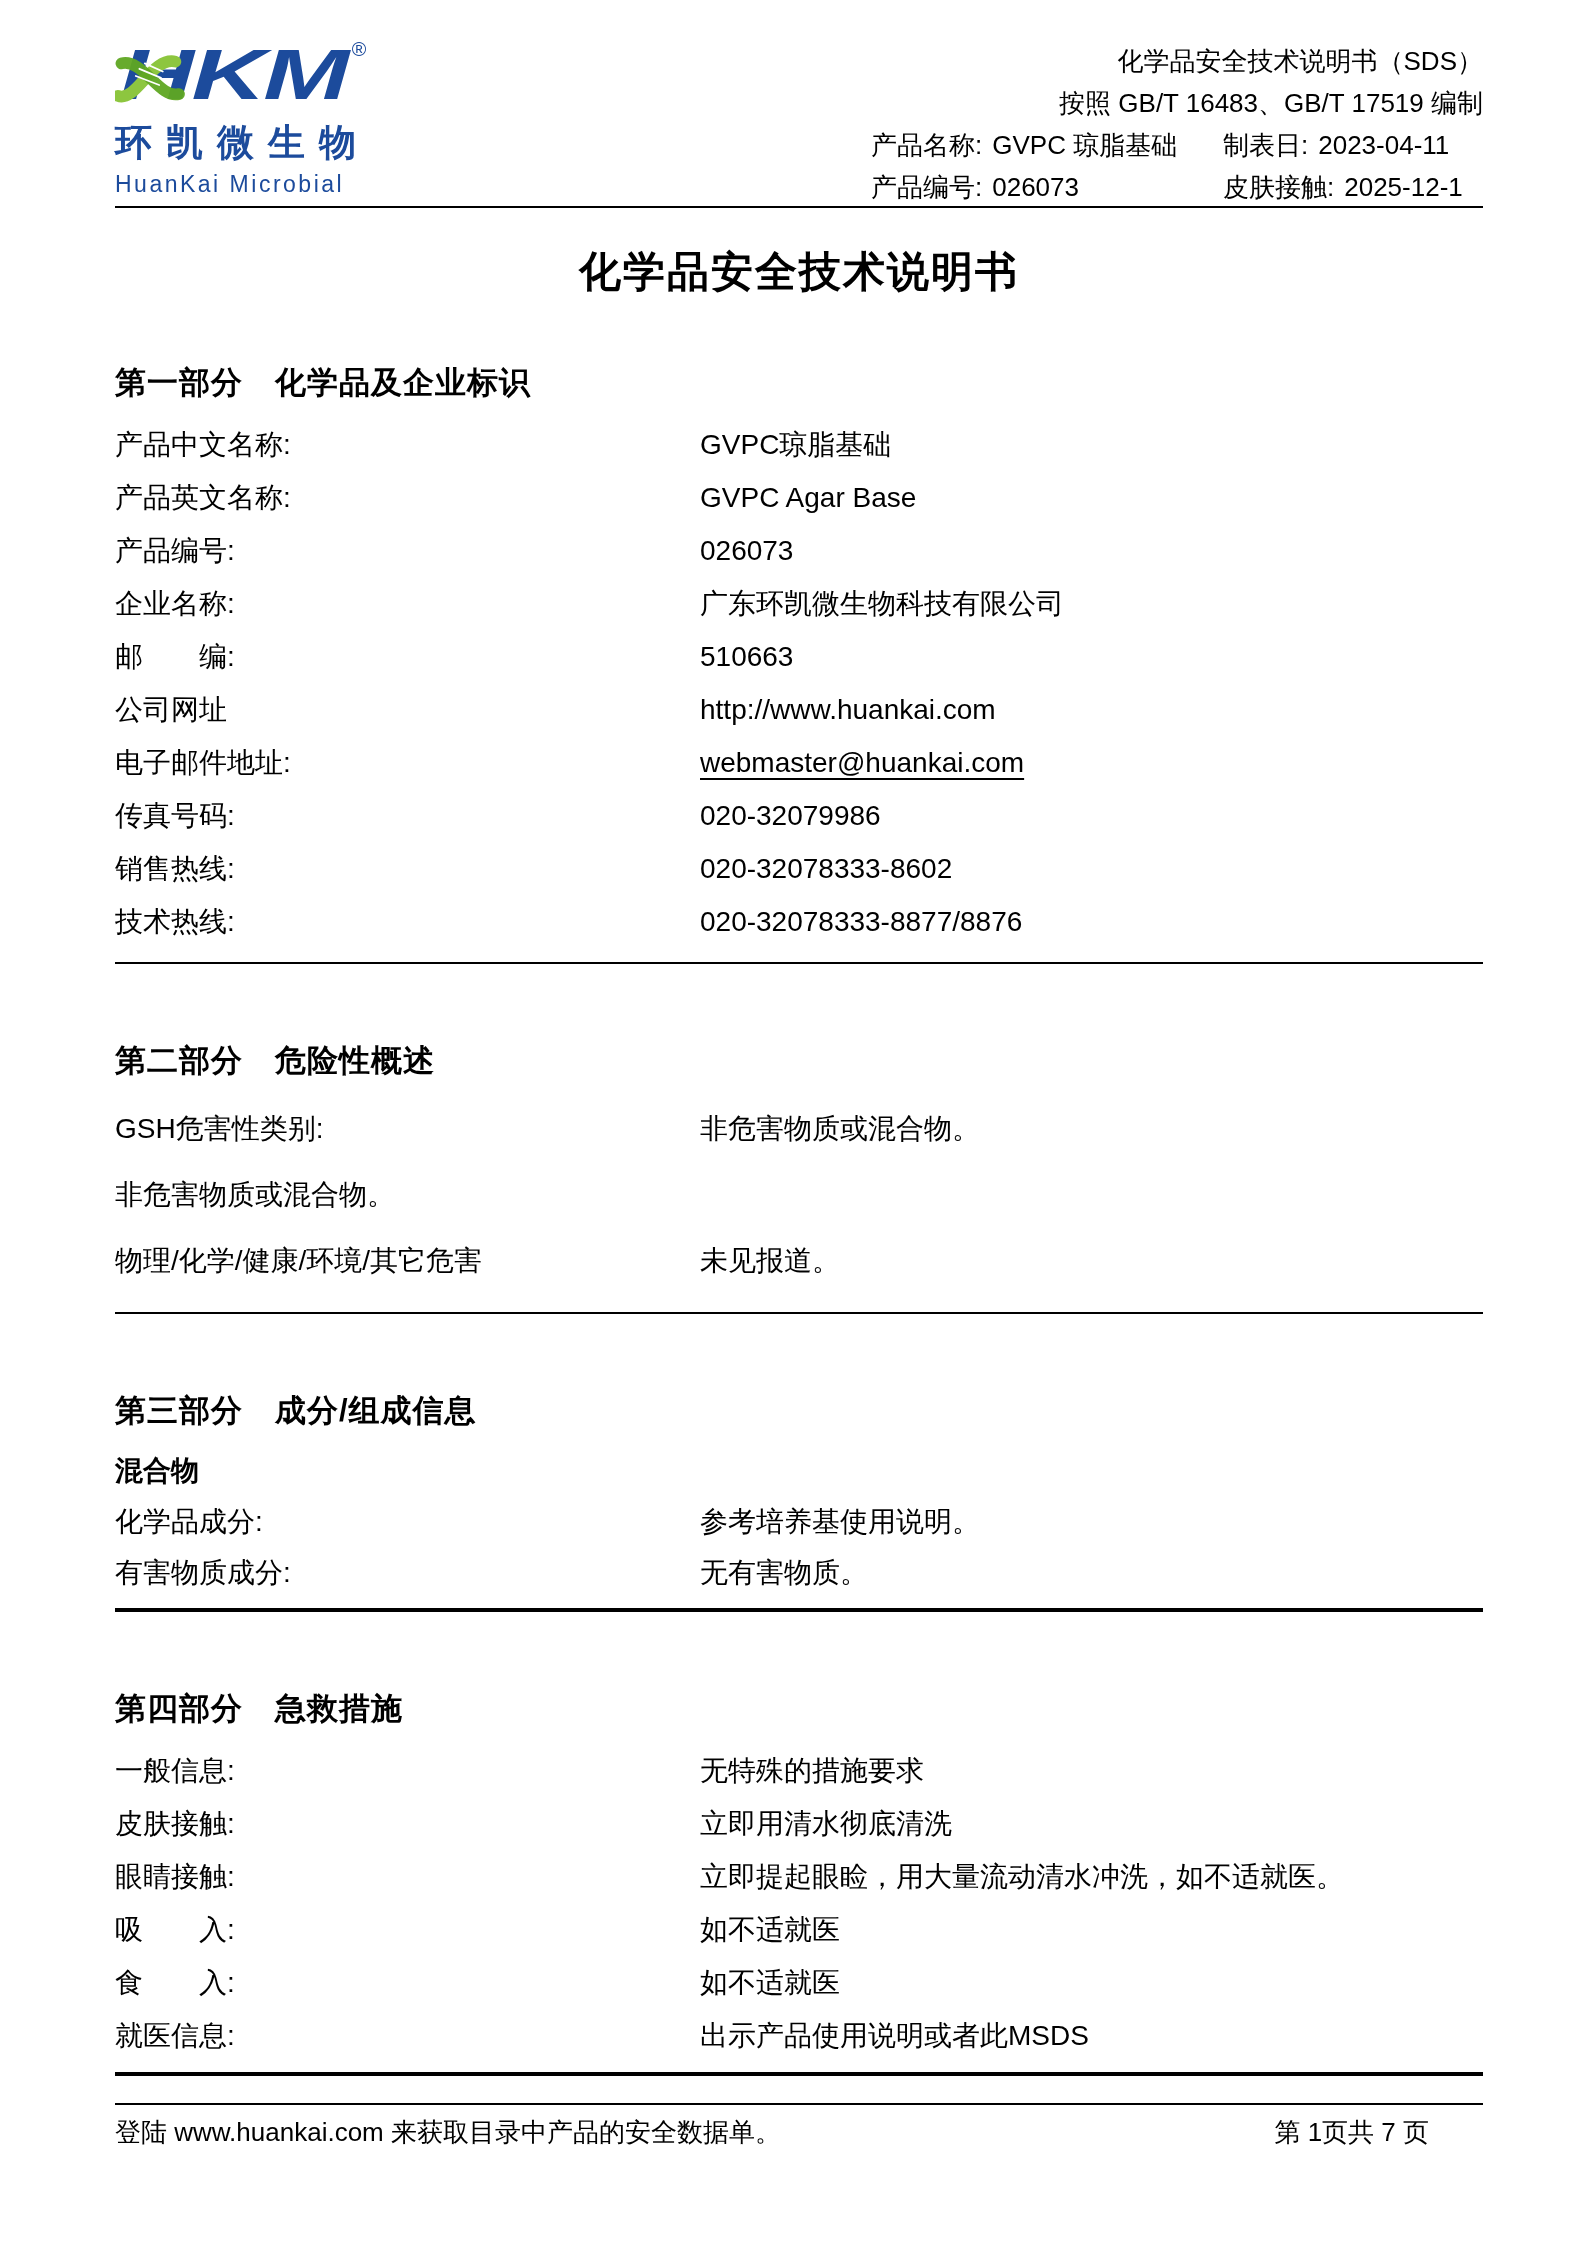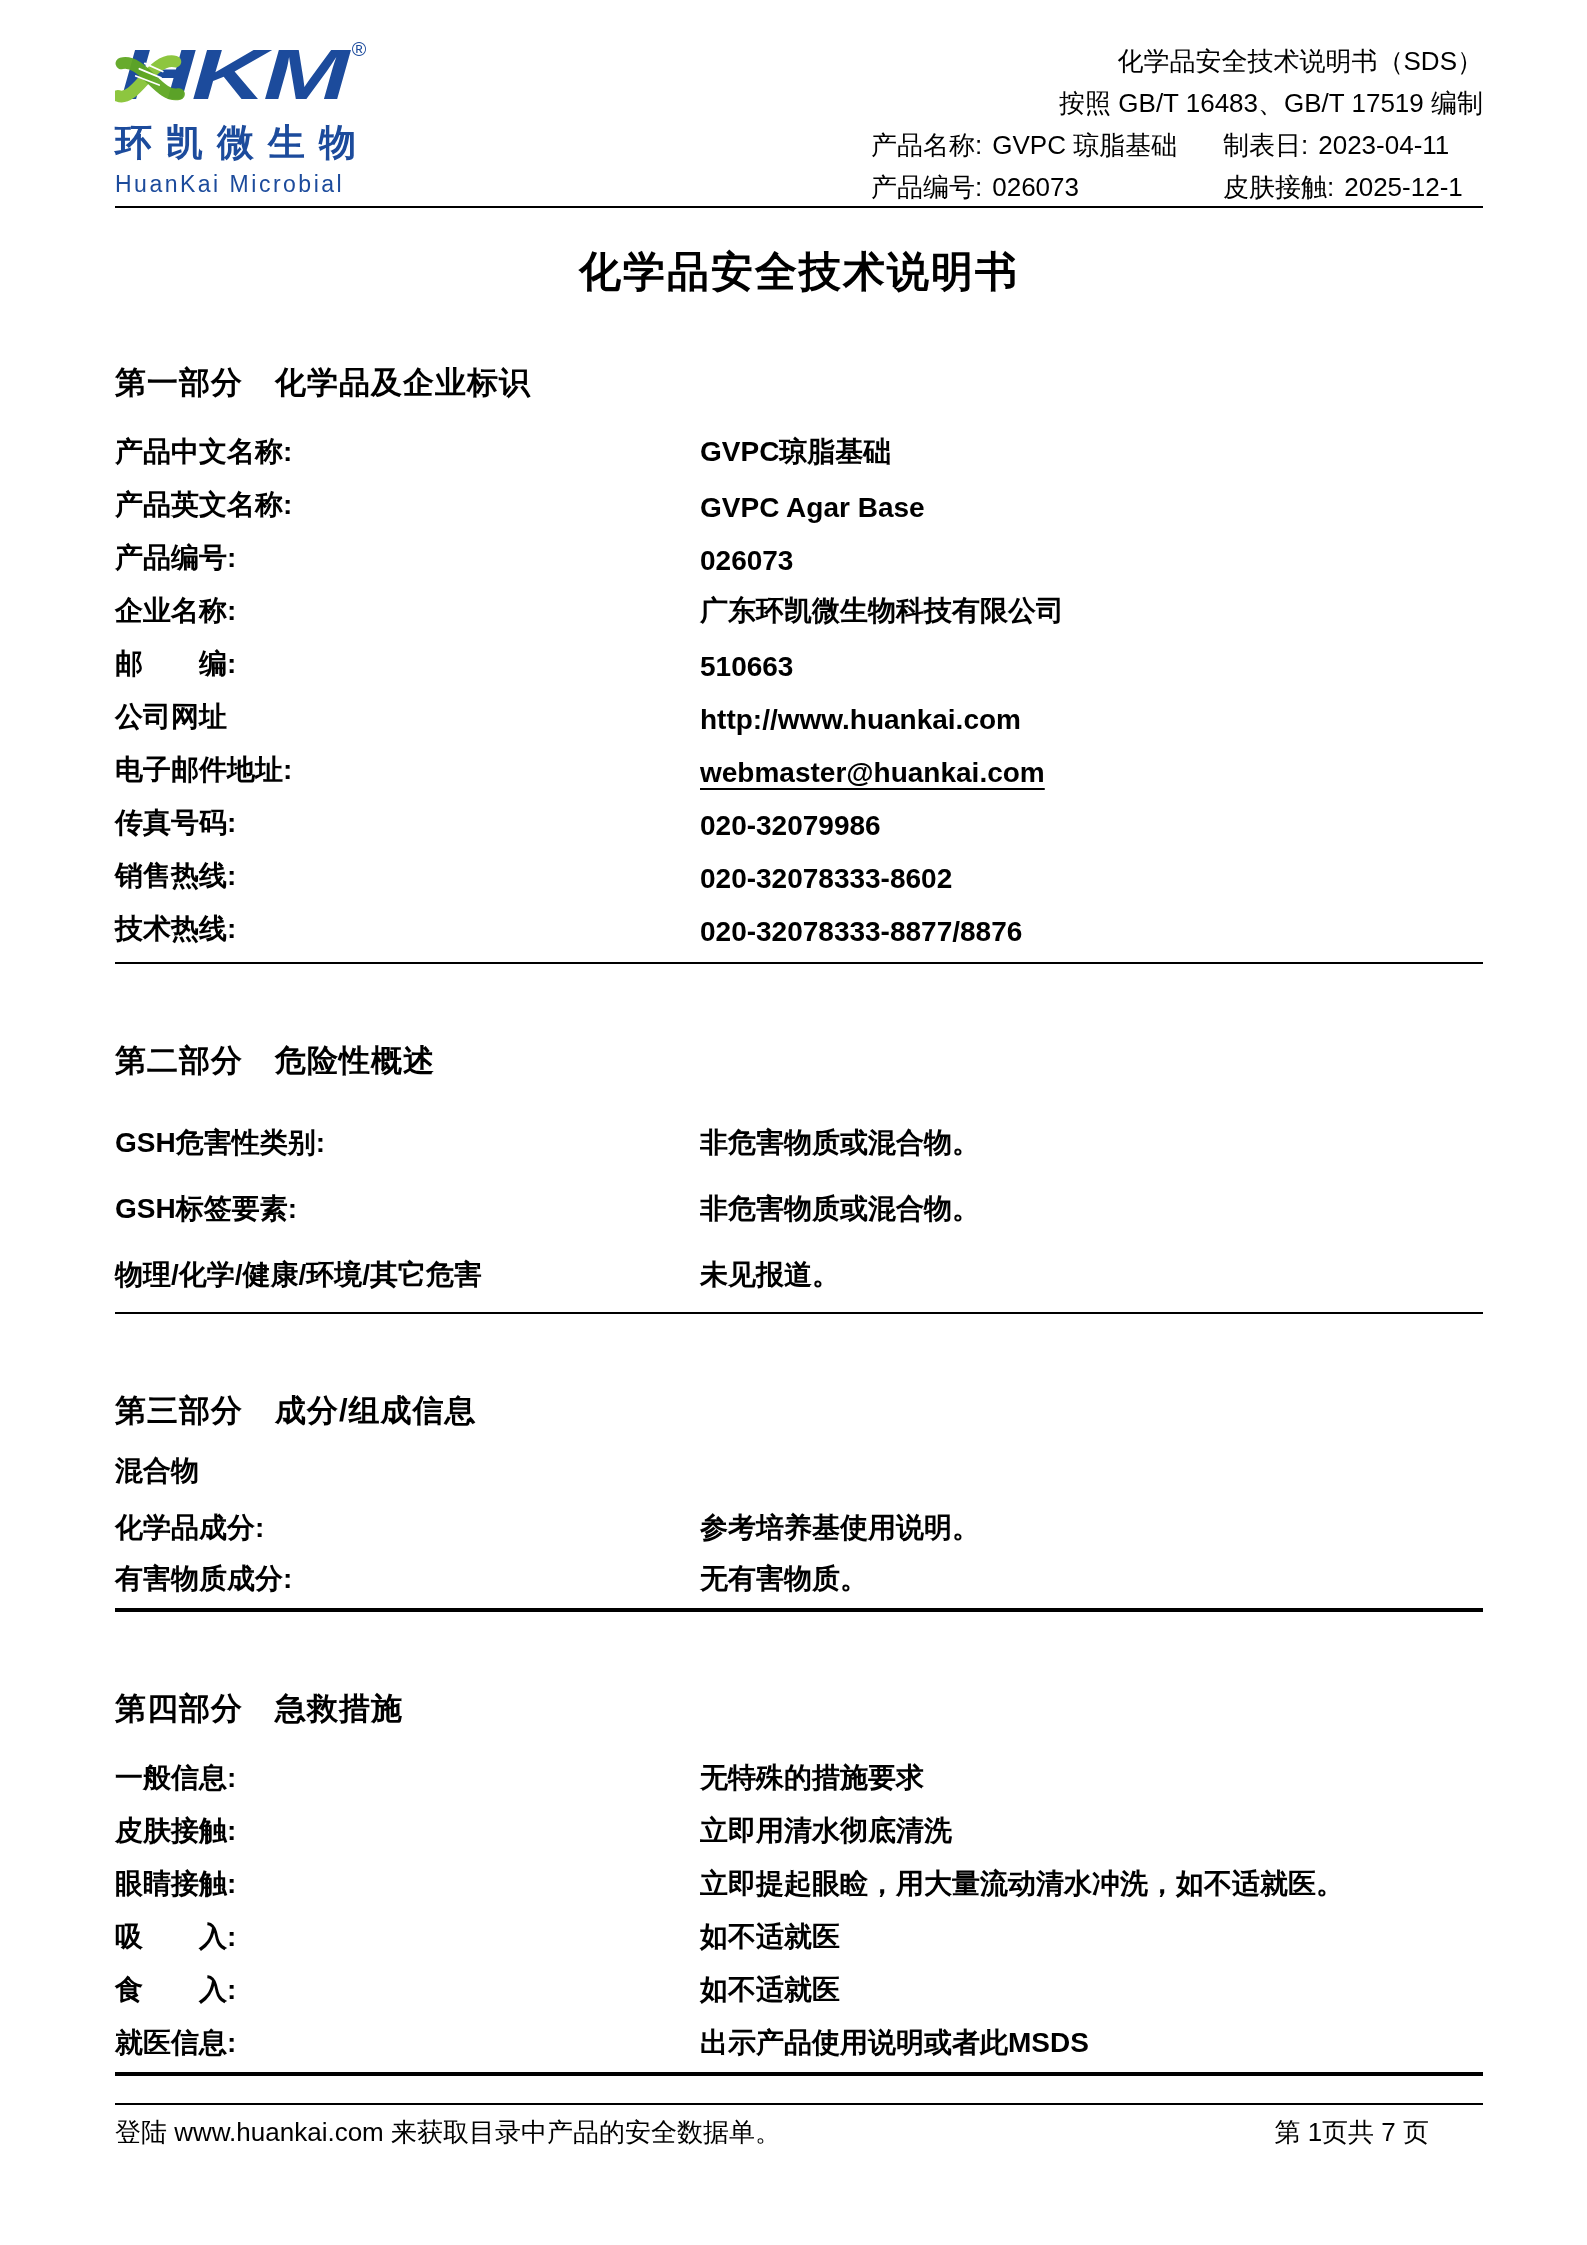--- a/index.html
+++ b/index.html
@@ -68,21 +68,21 @@
     letter-spacing: 1px;
   }
   main > section:first-child .sec-heading { margin-top: 62px; }
   .sec-sub {
     font-size: 28px;
     font-weight: bold;
     height: 50px;
     display: flex;
     align-items: center;
   }
-  .row { display: flex; align-items: flex-end; height: 53px; font-size: 28px; font-weight: bold; }
+  .row { display: flex; align-items: center; height: 53px; font-size: 28px; }
   .section-2-hazards .row { height: 66px; }
   .section-3-composition .row { height: 51px; }
   .lbl { width: 585px; flex: 0 0 585px; white-space: nowrap; }
   .val { flex: 1; white-space: nowrap; }
   .val.u { text-decoration: underline; text-underline-offset: 6px; }
   .rule { border-top: 2px solid #000; margin-top: 14px; }
   .rule.thick { border-top-width: 4px; margin-top: 10px; }
   .section-2-hazards .rule { margin-top: 18px; }
 
   
@@ -187,21 +187,20 @@
         </div>
         <div class="rule thin"></div>
       </section>
       <section class="sec section-2-hazards">
         <h2 class="sec-heading">第二部分　危险性概述</h2>
         <div class="row">
           <span class="lbl">GSH危害性类别:</span>
           <span class="val">非危害物质或混合物。</span>
         </div>
         <div class="row">
-          <span class="lbl">GSH标签要素:</span>
           <span class="val">非危害物质或混合物。</span>
         </div>
         <div class="row">
           <span class="lbl">物理/化学/健康/环境/其它危害</span>
           <span class="val">未见报道。</span>
         </div>
         <div class="rule thin"></div>
       </section>
       <section class="sec section-3-composition">
         <h2 class="sec-heading">第三部分　成分/组成信息</h2>

